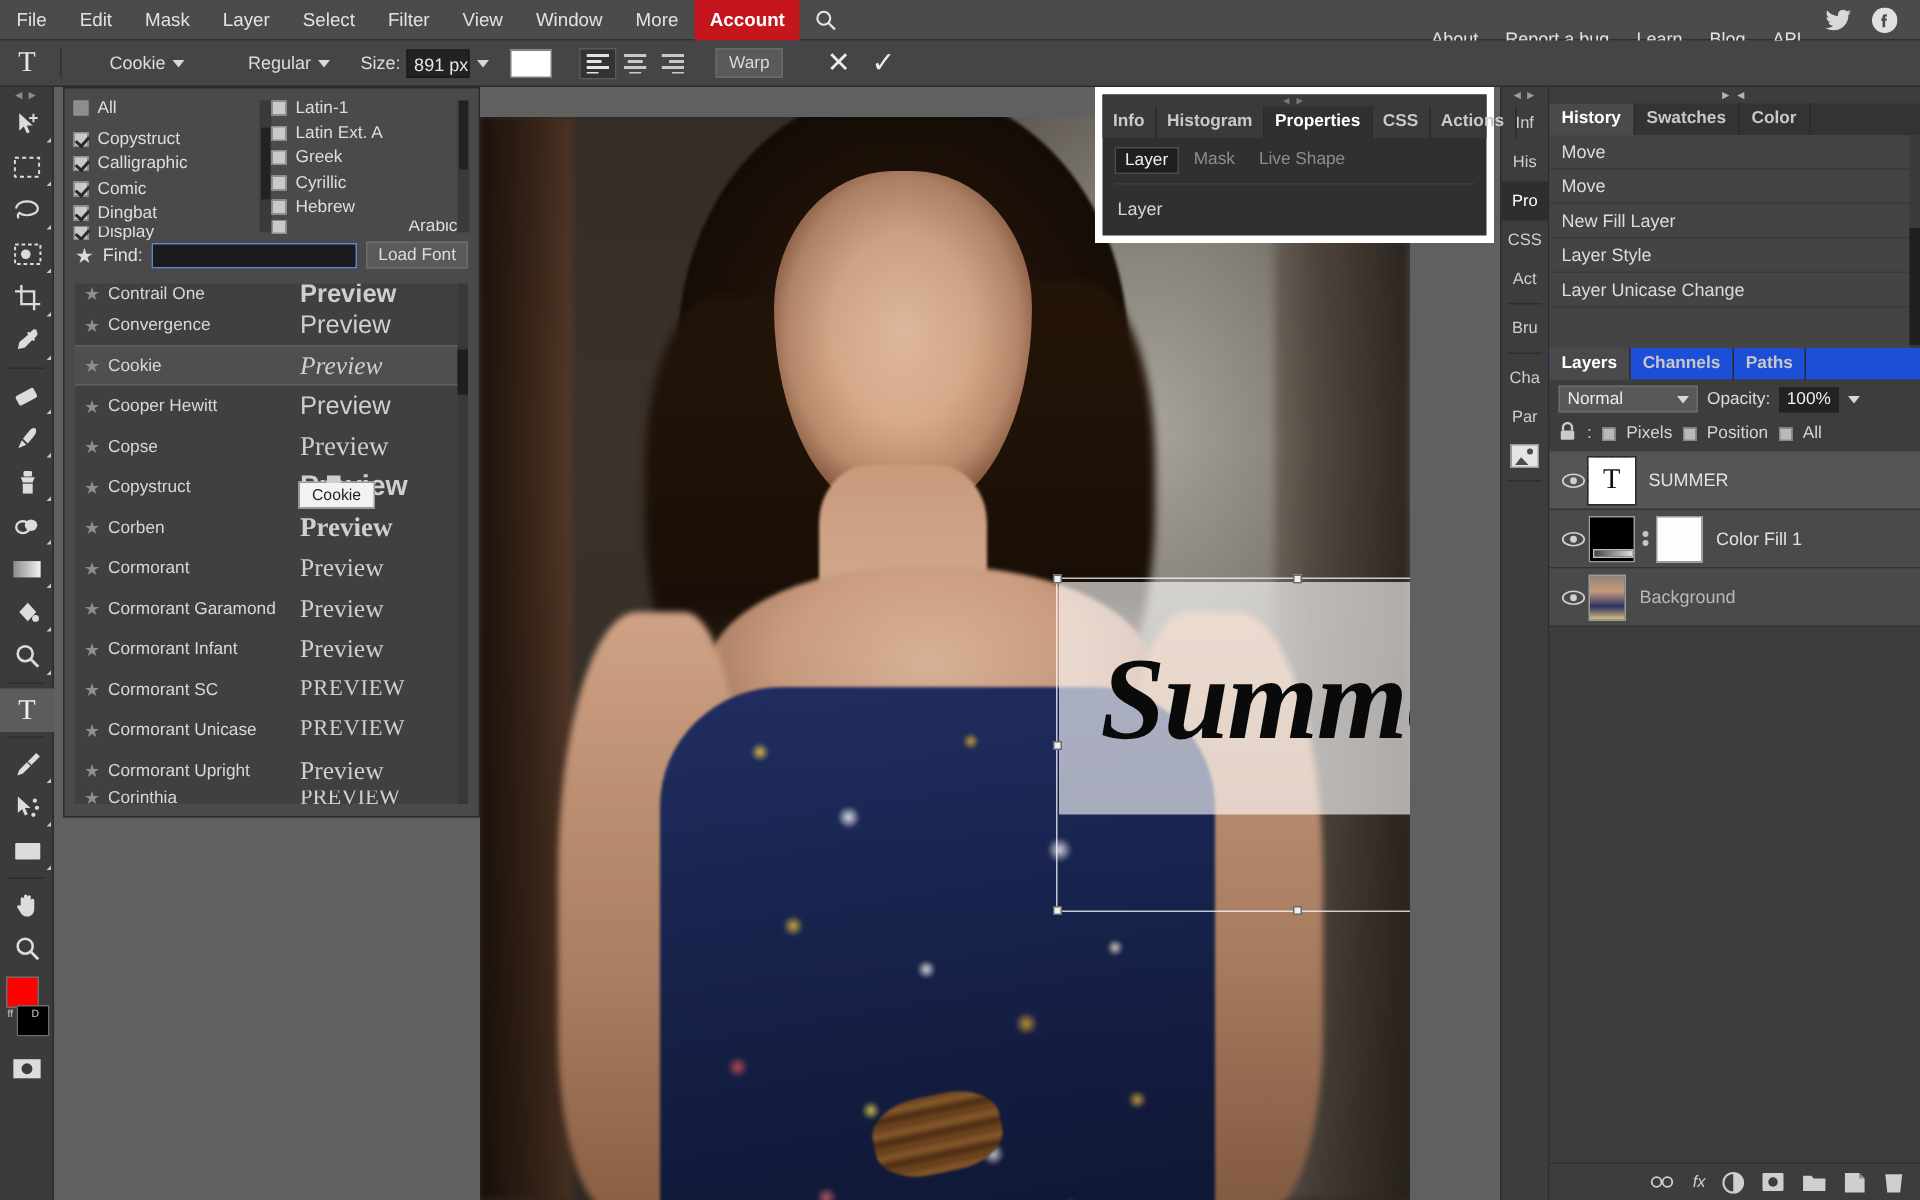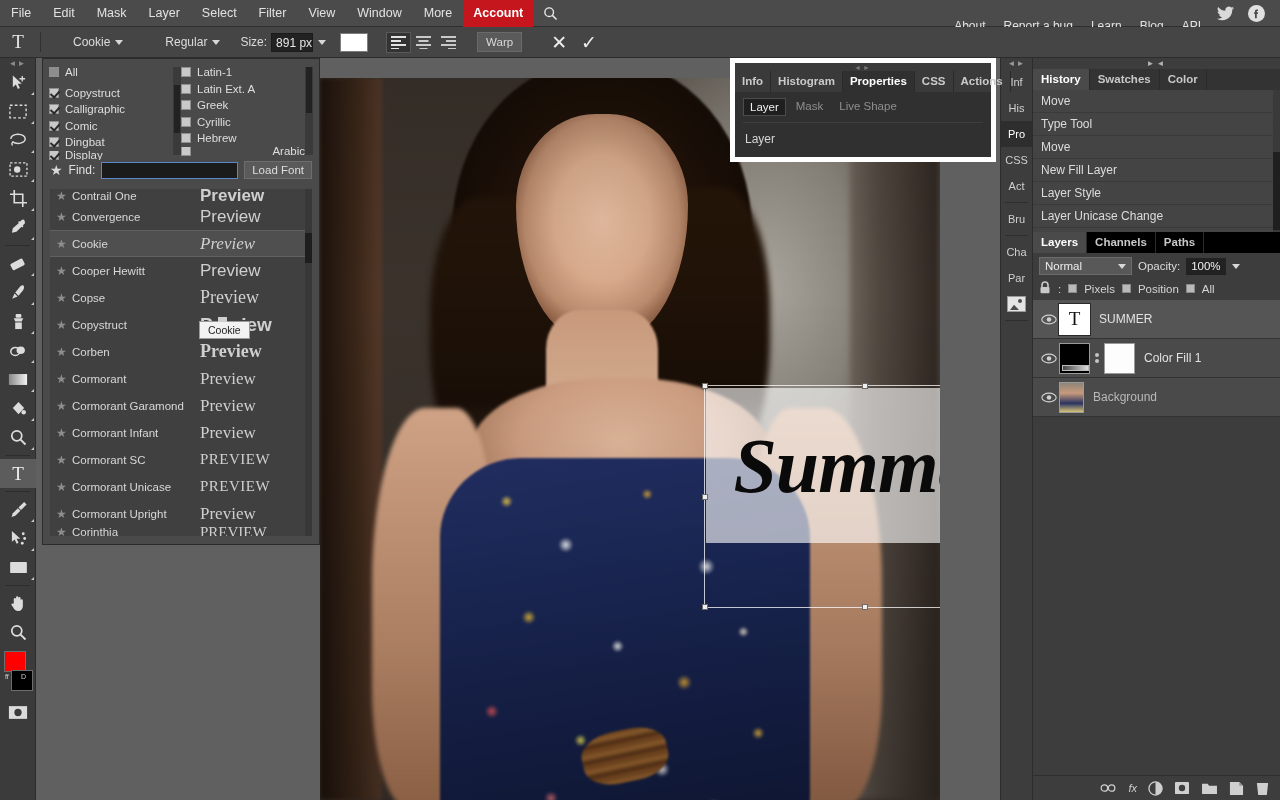--- a/index.html
+++ b/index.html
@@ -617,31 +617,30 @@
 
   <div class="rightpanel">
     <div class="rp-grip">►◄</div>
     <div class="rp-tabs">
       <div class="t on">History</div>
       <div class="t">Swatches</div>
       <div class="t">Color</div>
     </div>
     <div class="hist-list">
       <div class="hist-item">Move</div>
-      <div class="hist-item">Type Tool</div>
       <div class="hist-item">Move</div>
       <div class="hist-item">New Fill Layer</div>
       <div class="hist-item">Layer Style</div>
       <div class="hist-item">Layer Unicase Change</div>
       <div class="hist-sb">
           <i style="top:62px;height:78px;"></i>
         </div>
     </div>
 
-    <div class="rp-tabs" style="background:#000000;text-align:center;">
+    <div class="rp-tabs" style="background:#1d4ed8;text-align:center;">
       <div class="t on">Layers</div>
       <div class="t">Channels</div>
       <div class="t">Paths</div>
     </div>
 
     <div class="layer-opts">
       <div class="blend-sel">
         <span>Normal</span>
         <span class="caret"></span>
       </div>

